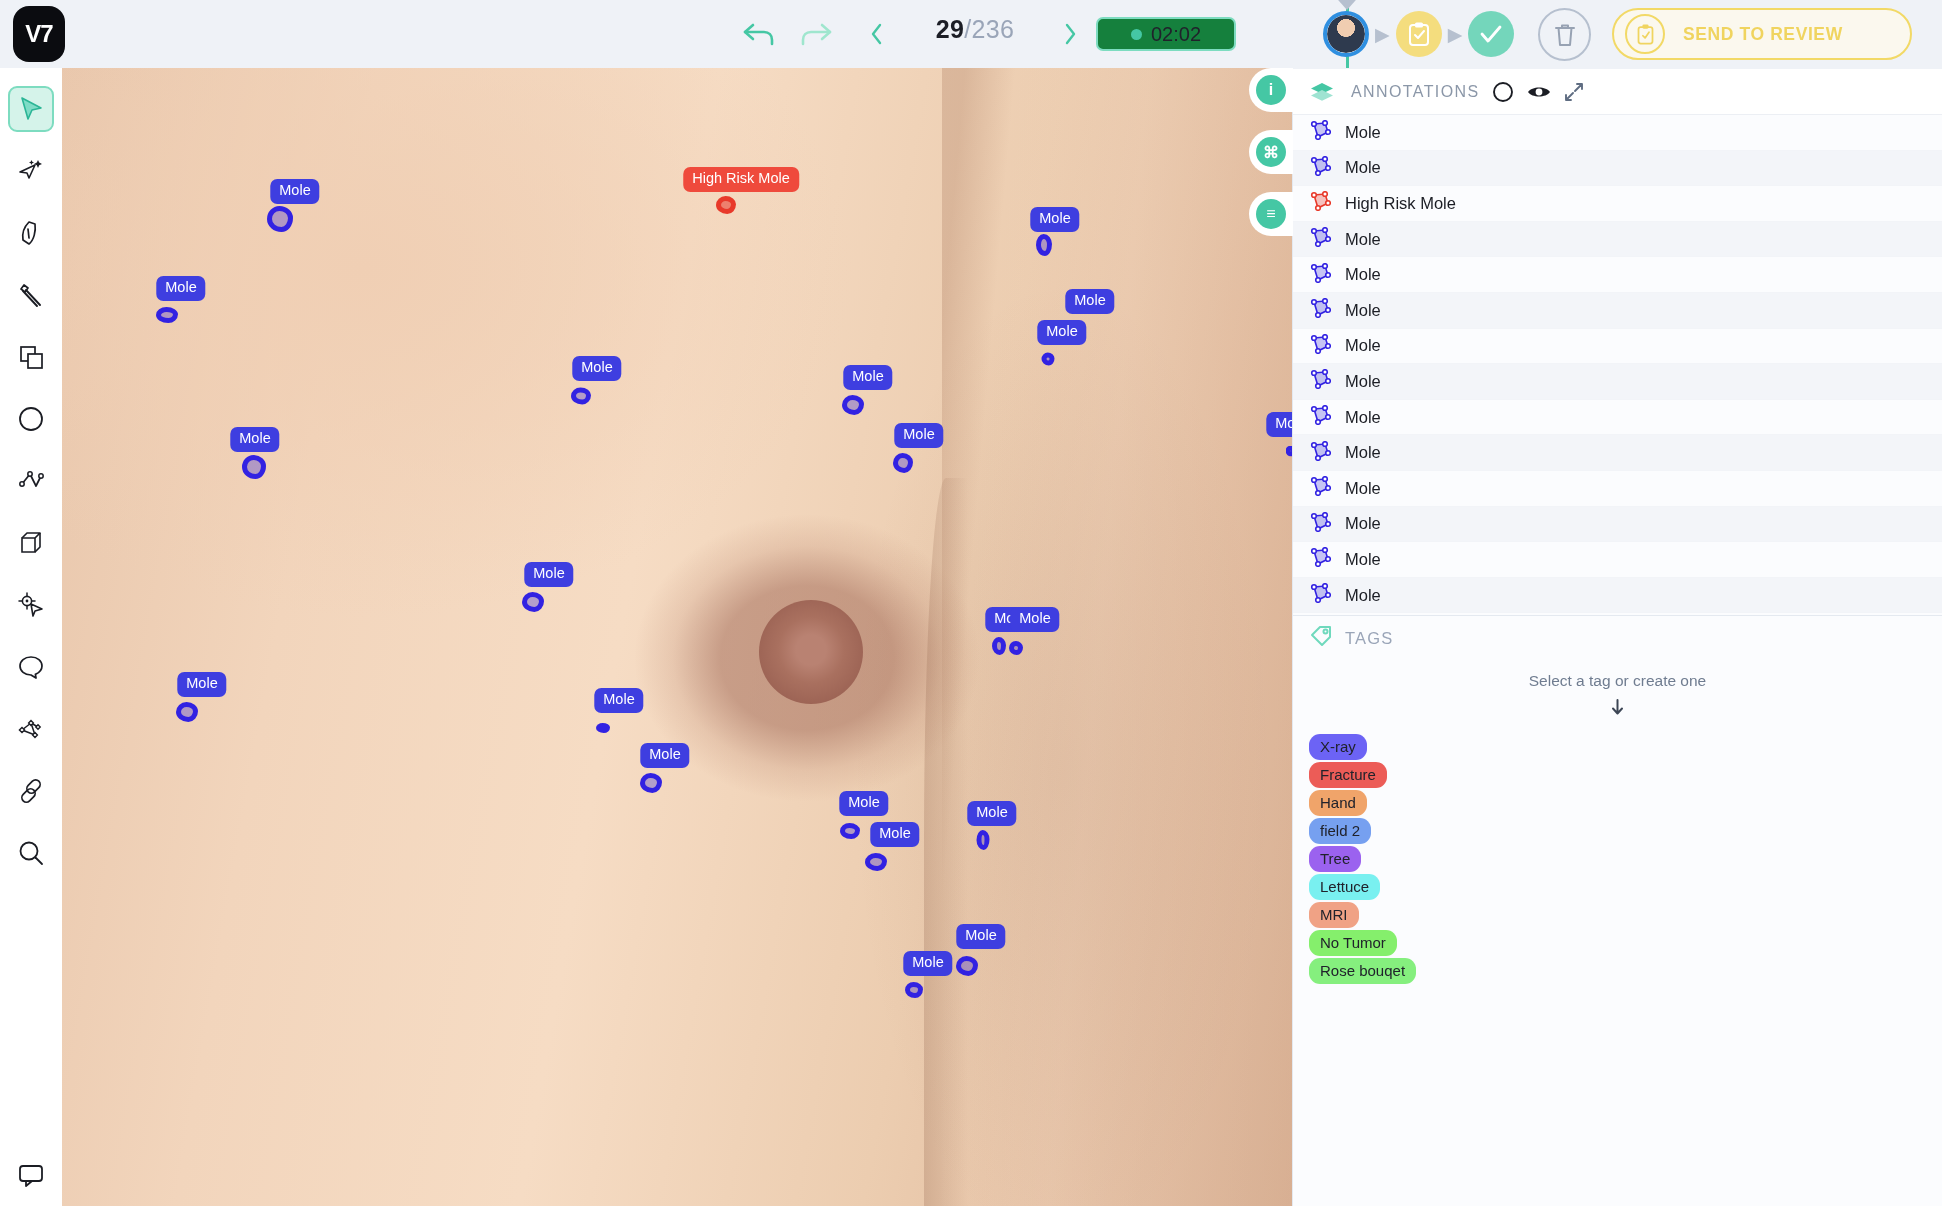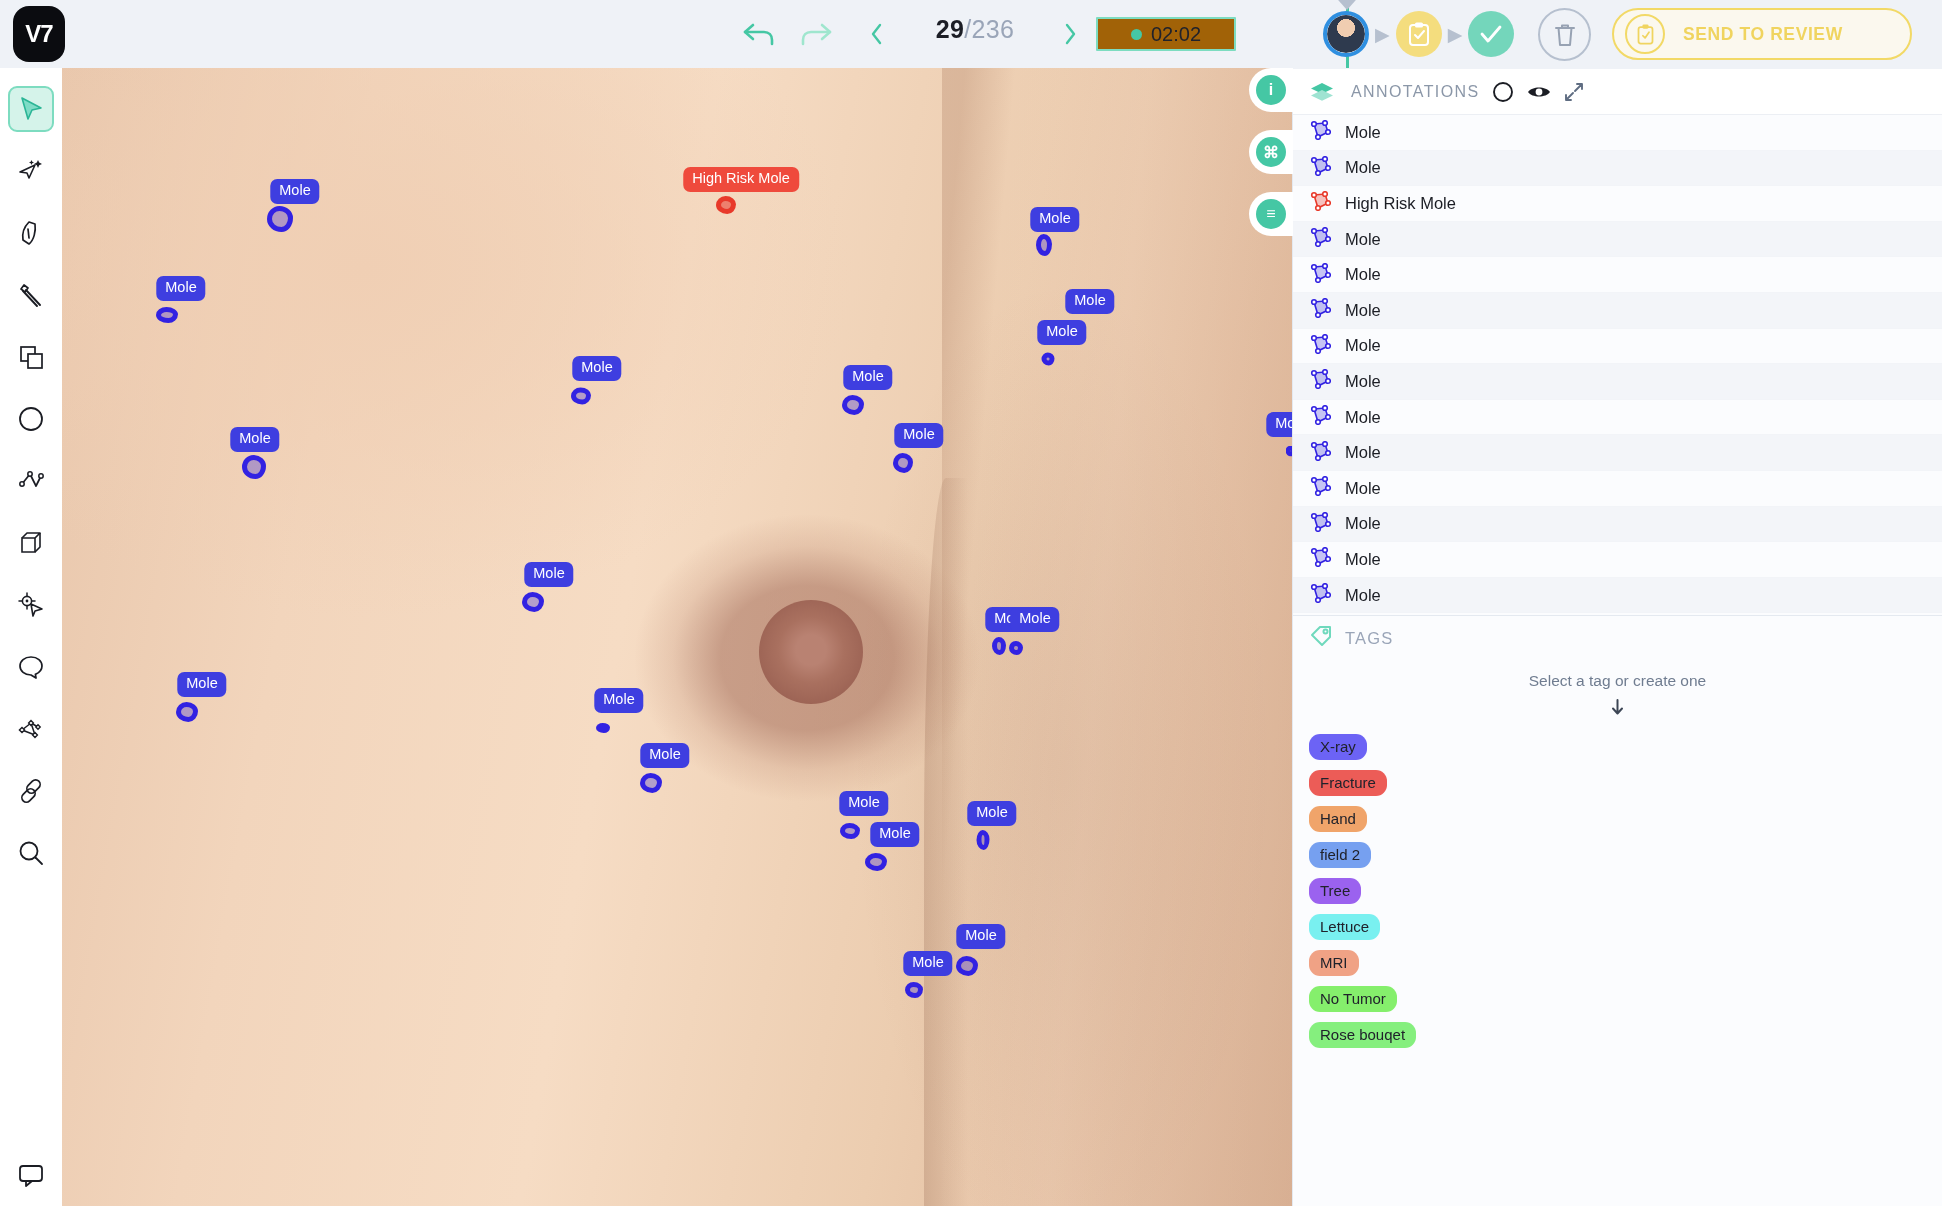--- a/index.html
+++ b/index.html
@@ -28,21 +28,21 @@
   #undo-btn { left: 740px; }
   #redo-btn { left: 795px; }
   #prev-btn { left: 862px; width: 30px; }
   #next-btn { left: 1055px; width: 30px; }
   #counter { position: absolute; left: 900px; top: 15px; width: 150px;
     text-align: center; font-size: 25px; letter-spacing: .3px; }
   #counter .cur { color: #1c1e26; font-weight: 700; }
   #counter .tot { color: #9aa5b8; font-weight: 400; }
   #timer {
     position: absolute; left: 1096px; top: 17px; width: 140px; height: 34px;
-    border: 2px solid #7ddcc0; border-radius: 1px; background: #a16207;
+    border: 2px solid #7ddcc0; border-radius: 7px; background: #15803d;
     display: flex; align-items: center; justify-content: center; gap: 9px;
     font-size: 20px; color: #20222b;
   }
   #timer .dot { width: 11px; height: 11px; border-radius: 50%; background: #45c7a4; }
 
   #stages { position: absolute; left: 1323px; top: 6px; height: 56px; display: flex; align-items: center; }
   .stage { width: 46px; height: 46px; border-radius: 50%; display:flex; align-items:center; justify-content:center; }
   .stage-avatar { position: relative; background: #fff; border: 4px solid #2f8fe0; overflow: hidden; }
   .stage-avatar .face { width: 38px; height: 38px; border-radius: 50%;
      background: radial-gradient(circle at 50% 34%, #f0cdb1 0 28%, #2e3a4e 29% 100%); }
@@ -144,21 +144,21 @@
 
   #tags-section { border-top: 1px solid #e4e9f0; padding: 6px 16px 0 16px; }
   #tags-head { display: flex; align-items: center; gap: 12px; height: 32px; }
   #tags-head .title { color: #9aa5b8; font-size: 16.5px; letter-spacing: 1.2px; }
   #tag-input {
     margin-top: 12px; height: 46px; background: #eef1f6; border-radius: 9px;
     display: flex; align-items: center; padding-left: 16px; color: #aeb7c5; font-size: 16px;
   }
   #tag-hint { margin-top: 18px; display: flex; align-items: center; gap: 9px;
     color: #6f7c90; font-size: 15.5px; flex-direction: column; }
-  #tag-chips { margin-top: 14px; display: flex; flex-direction: column; align-items: flex-start; gap: 10px; }
+  #tag-chips { margin-top: 14px; display: flex; flex-direction: column; align-items: flex-start; gap: 2px; }
   .tag-chip { border-radius: 11px; padding: 4px 11px 5px 11px; font-size: 15px; color: #20222b; }
 </style>
 </head>
 <body>
 
 <div id="app">
 
   <div id="topbar">
     <div id="logo">V7</div>
 

